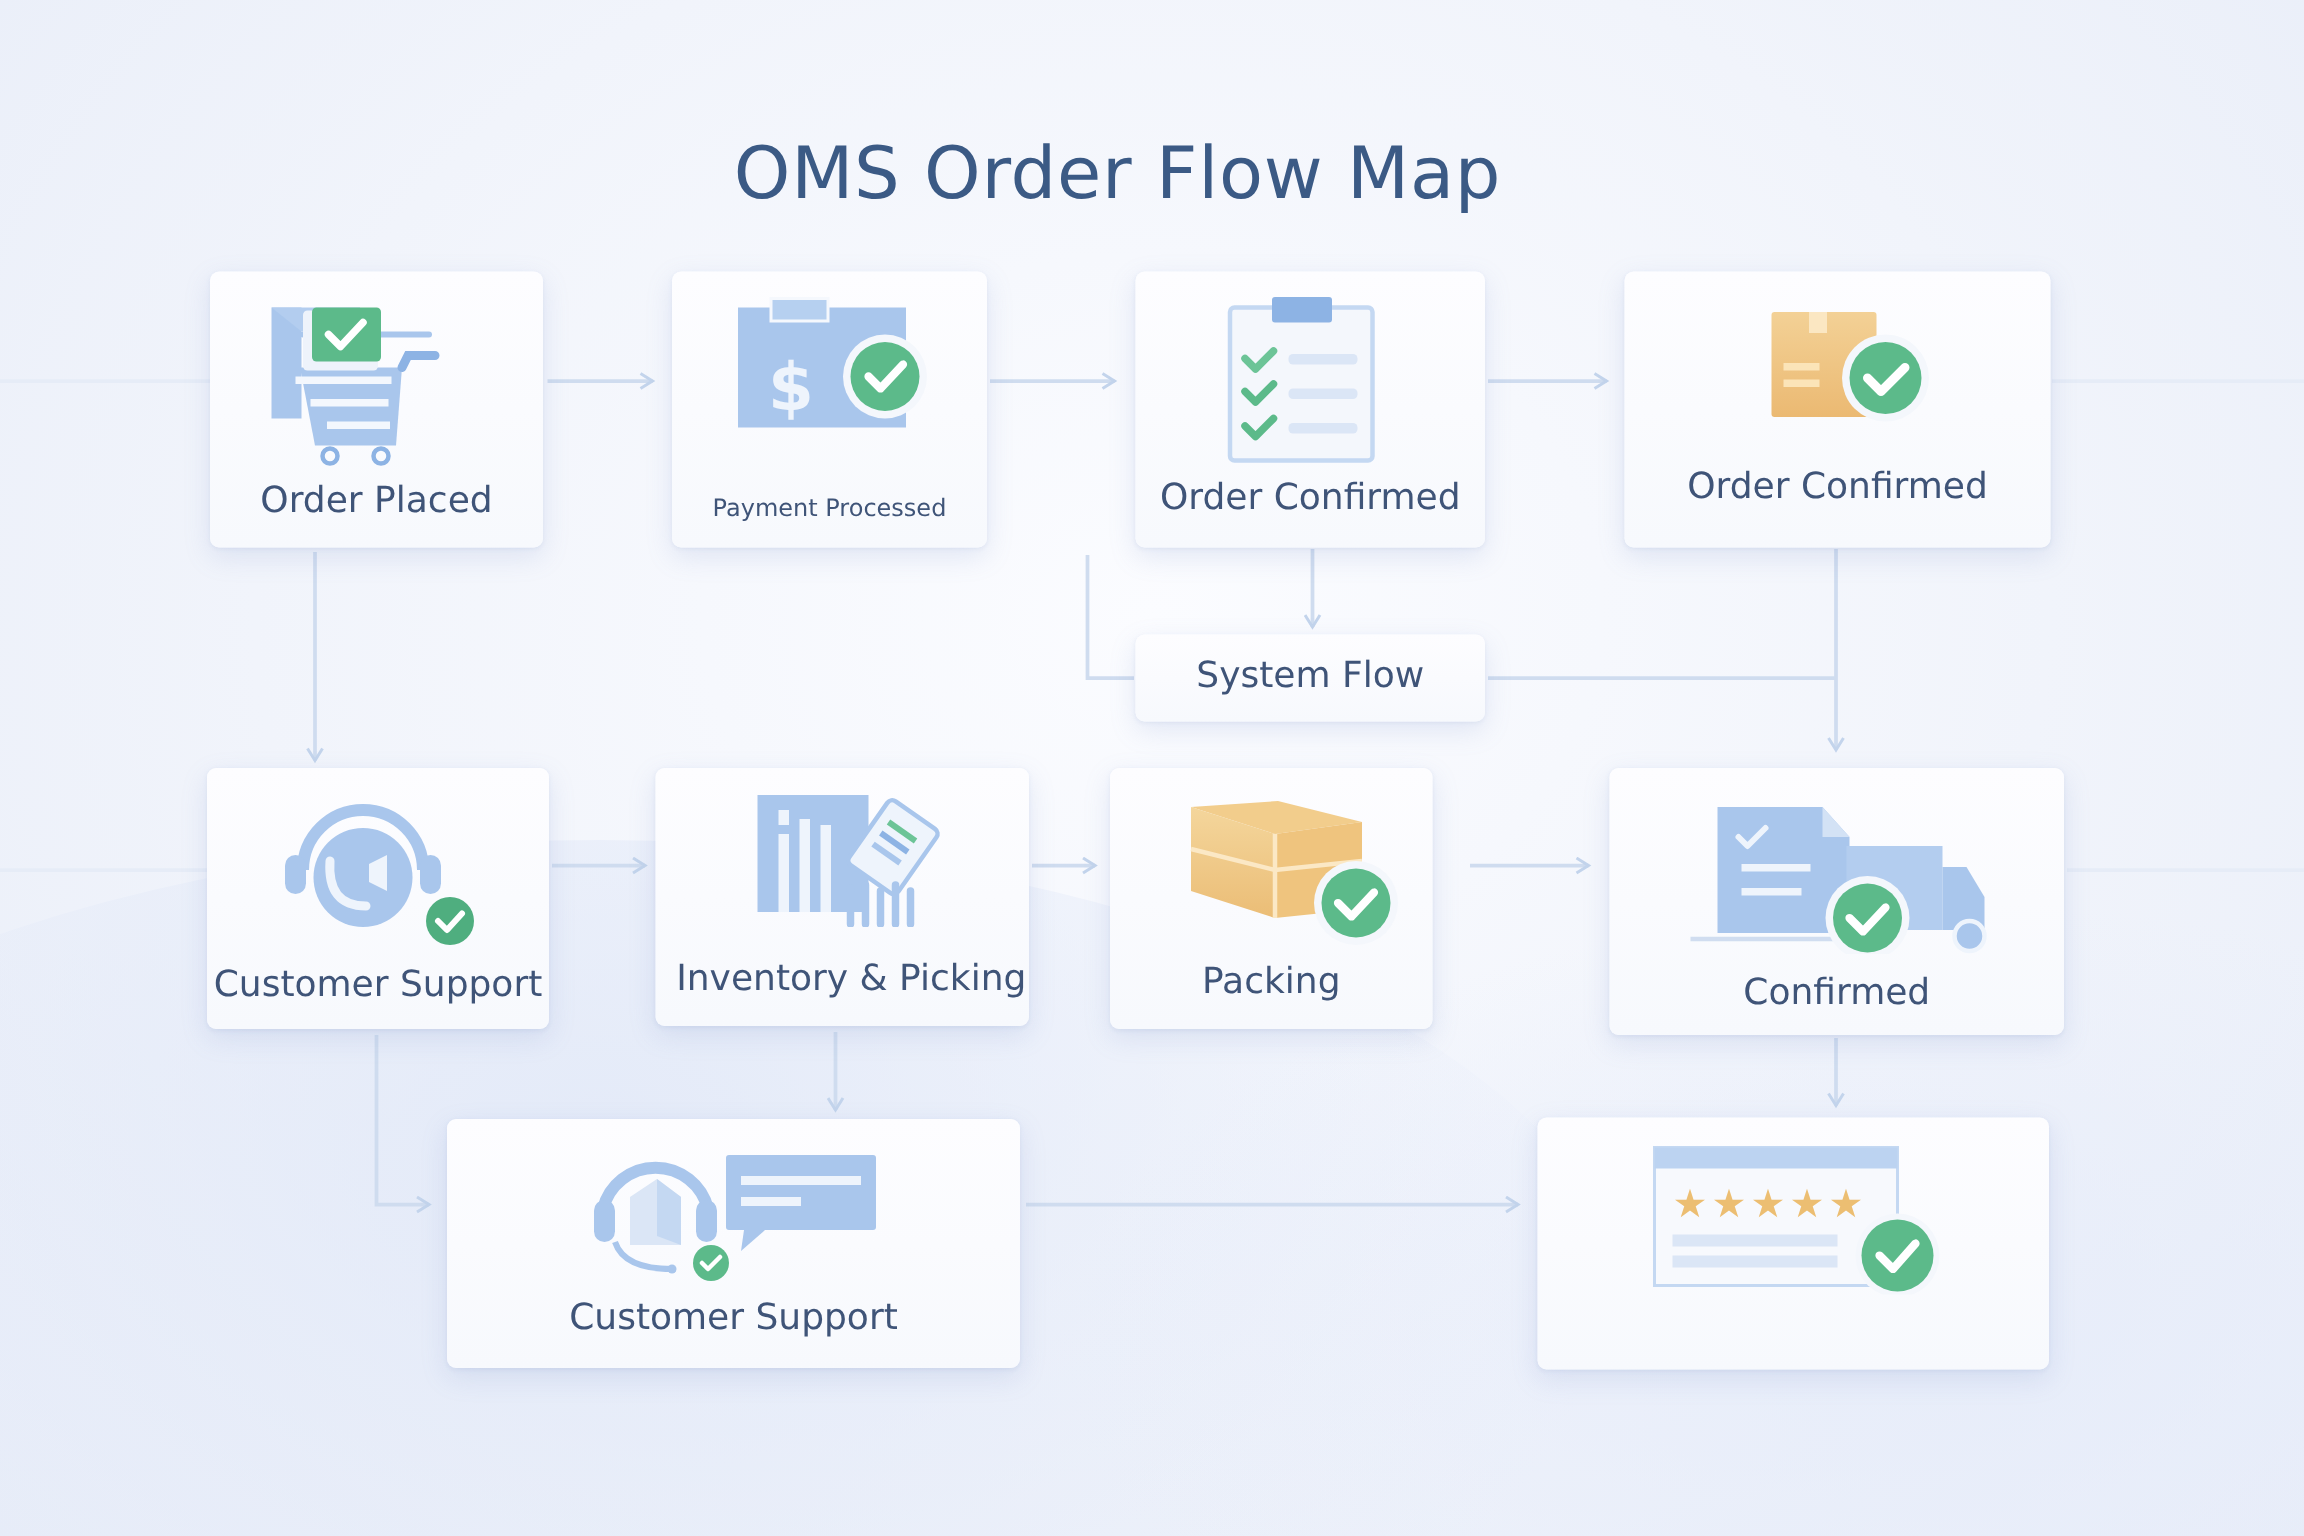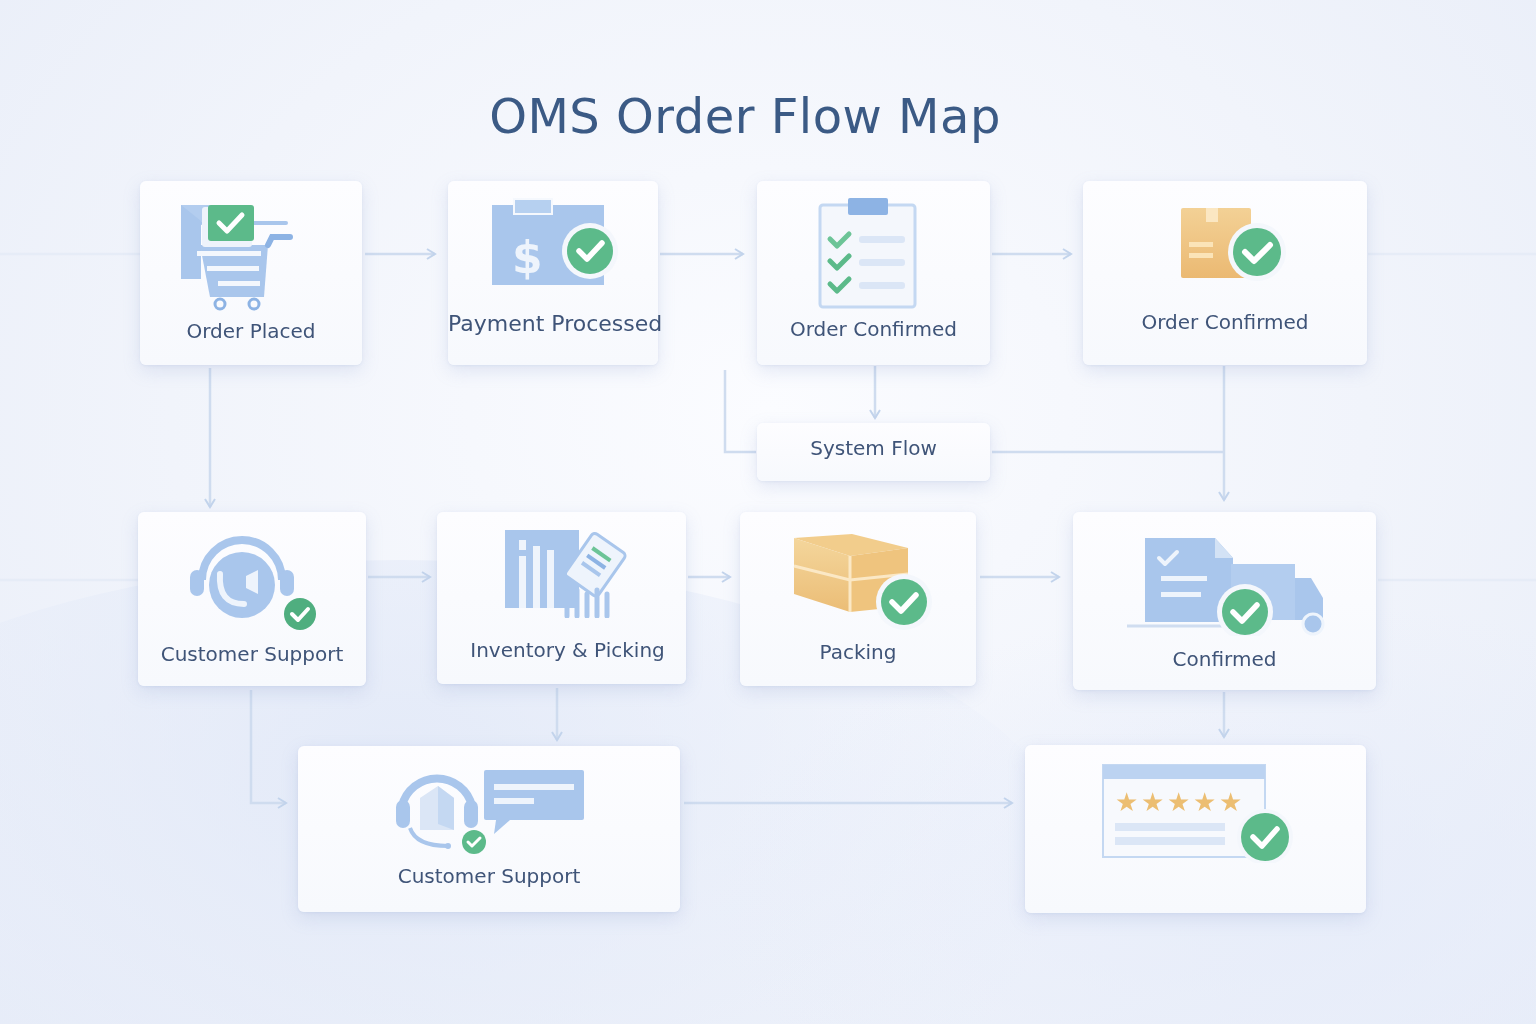--- a/index.html
+++ b/index.html
@@ -13,21 +13,21 @@
     position:absolute; left:0; width:1490px; top:88px; text-align:center;
     font-size:48px; color:#3b5a85; font-weight:500; letter-spacing:0.5px;
   }
   .card {
     position:absolute; background:linear-gradient(180deg,#fdfdff 0%,#f7f9fd 100%);
     border-radius:6px;
     box-shadow: 0 6px 18px rgba(120,145,200,0.18), 0 1px 3px rgba(120,145,200,0.12);
   }
   .card .label {
     position:absolute; left:0; right:0; text-align:center;
-    color:#3f5478; font-size:20px; white-space:nowrap;
+    color:#3f5478; font-size:24px; white-space:nowrap;
   }
   .icon { position:absolute; }
   svg.lines { position:absolute; left:0; top:0; }
 </style>
 </head>
 <body>
 
 <div class="swoosh" style="left:-300px; top:560px; width:1400px; height:700px; background:radial-gradient(ellipse at 50% 30%, rgba(226,233,248,0.9) 0%, rgba(236,241,251,0) 70%);"></div>
 <div class="swoosh" style="left:700px; top:600px; width:1200px; height:600px; background:radial-gradient(ellipse at 50% 50%, rgba(230,236,250,0.8) 0%, rgba(236,241,251,0) 70%);"></div>
 
@@ -95,21 +95,21 @@
 
 <div class="card" style="left:448px; top:181px; width:210px; height:184px;">
   <svg class="icon" style="left:42px; top:16px;" width="130" height="92" viewBox="0 0 130 92">
     <rect x="2" y="8" width="112" height="80" fill="#a9c6ec"></rect>
     <rect x="24" y="2" width="38" height="15" fill="#b6d0f0" stroke="#f5f8fd" stroke-width="2"></rect>
     <text x="22" y="76" font-family="DejaVu Sans, sans-serif" font-weight="bold" font-size="44" fill="#eef4fc">$</text>
     <circle cx="100" cy="54" r="28" fill="#f4f7fc"></circle>
     <circle cx="100" cy="54" r="23" fill="#5cba8a"></circle>
     <path d="M89 54 L97 62 L112 46" stroke="#fff" stroke-width="5.5" fill="none" stroke-linecap="round" stroke-linejoin="round"></path>
   </svg>
-  <div class="label" style="top:130px; font-size:22px;">Payment Processed</div>
+  <div class="label" style="top:148px; font-size:16px;">Payment Processed</div>
 </div>
 
 <div class="card" style="left:757px; top:181px; width:233px; height:184px;">
   <svg class="icon" style="left:60px; top:16px;" width="102" height="114" viewBox="0 0 102 114">
     <rect x="3" y="8" width="95" height="102" rx="3" fill="#f4f7fc" stroke="#c4d8f2" stroke-width="3"></rect>
     <rect x="31" y="1" width="40" height="17" rx="2" fill="#8db3e4"></rect>
     <path d="M13 42 L20 49 L32 37" stroke="#6cc497" stroke-width="5" fill="none" stroke-linecap="round" stroke-linejoin="round"></path>
     <rect x="42" y="39" width="46" height="7" rx="3" fill="#dbe6f6"></rect>
     <path d="M13 64 L20 71 L32 59" stroke="#5cba8a" stroke-width="5" fill="none" stroke-linecap="round" stroke-linejoin="round"></path>
     <rect x="42" y="62" width="46" height="7" rx="3" fill="#dbe6f6"></rect>
@@ -167,21 +167,21 @@
       <rect x="70" y="10" width="40" height="52" rx="4" fill="#eef4fc" stroke="#a9c6ec" stroke-width="3"></rect>
       <rect x="78" y="22" width="22" height="4" fill="#6cc497"></rect>
       <rect x="78" y="31" width="22" height="4" fill="#8db3e4"></rect>
       <rect x="78" y="40" width="22" height="4" fill="#a9c6ec"></rect>
     </g>
     <path d="M64 88 V64 M74 88 V62 M84 88 V66 M94 88 V62 M104 88 V66" stroke="#a9c6ec" stroke-width="5" fill="none" stroke-linecap="round"></path>
   </svg>
   <div class="label" style="top:126px;margin-left:12px;">Inventory &amp; Picking</div>
 </div>
 
-<div class="card" style="left:740px; top:512px; width:236px; height:174px;">
+<div class="card" style="left:740px; top:512px; width:215px; height:174px;">
   <svg class="icon" style="left:52px; top:22px;" width="142" height="98" viewBox="0 0 142 98">
     <defs>
         <linearGradient id="bg2" x1="0" y1="0" x2="0" y2="1">
           <stop offset="0" stop-color="#f4d69c"></stop>
           <stop offset="1" stop-color="#ebbd76"></stop>
         </linearGradient>
       </defs>
     <path d="M2 4 L60 0 L116 14 L58 22 Z" fill="#f2cd8c"></path>
     <path d="M2 4 L58 22 L58 78 L2 60 Z" fill="url(#bg2)"></path>
     <path d="M58 22 L116 14 L116 72 L58 78 Z" fill="#efc47e"></path>

